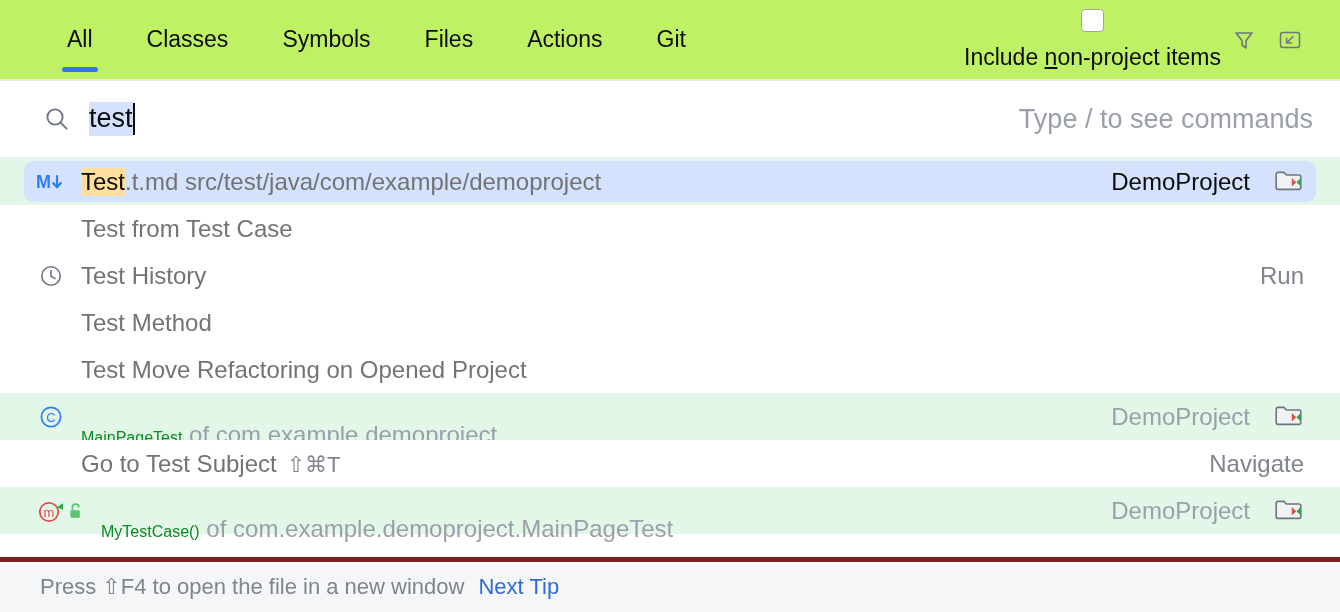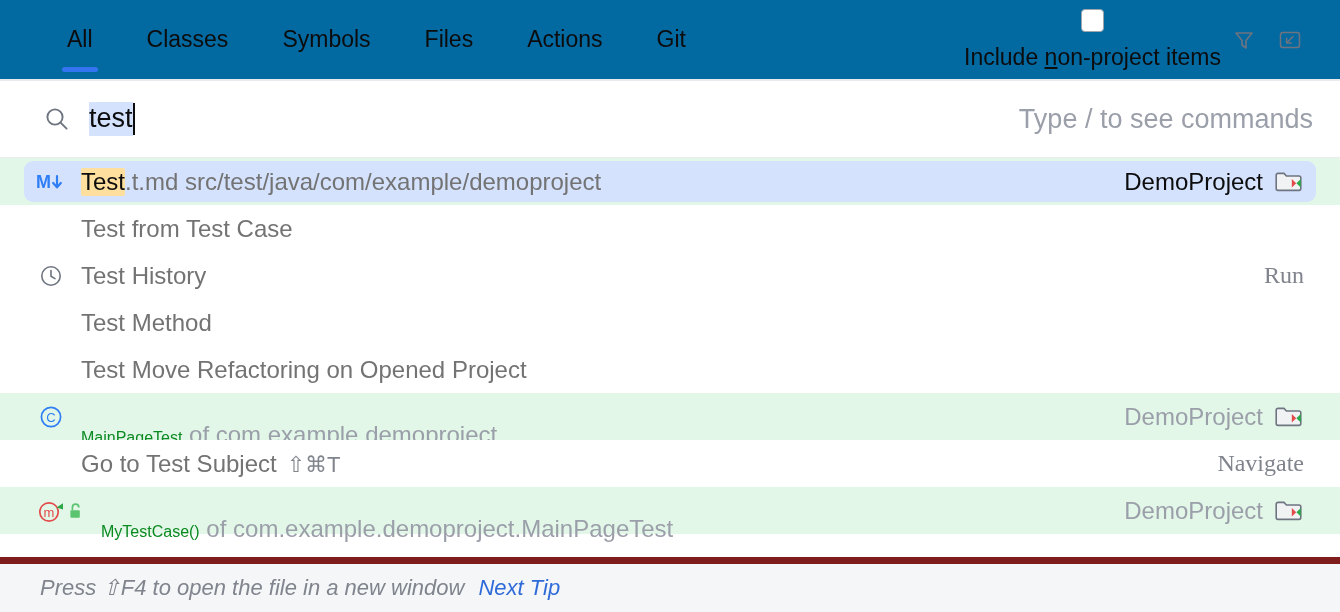--- a/index.html
+++ b/index.html
@@ -17,21 +17,21 @@
     height: 612px;
     background: #ffffff;
     overflow: hidden;
     box-sizing: border-box;
   }
 
   
   .header {
     position: relative;
     height: 81px;
-    background: #0369a1;
+    background: #bef264;
     border-bottom: 2px solid #e8eaee;
     box-sizing: border-box;
     display: flex;
     align-items: center;
   }
   .tabs {
     display: flex;
     align-items: stretch;
     height: 100%;
     padding-left: 40px;
@@ -193,48 +193,47 @@
     display: flex;
     align-items: baseline;
     min-width: 0;
     white-space: nowrap;
     overflow: hidden;
     margin-left: 13px;
   }
   .row-right {
     margin-left: auto;
     display: flex;
-    align-items: center;
-    gap: 11px;
+    align-items: flex-start;
+    gap: 24px;
     padding-left: 24px;
     white-space: nowrap;
   }
 
   .t-main   { font-size: 24px; color: #737373; }
   .t-green  { font-size: 16px; color: #0b8a22; margin-top: 44px; }
   .t-muted  { font-size: 24px; color: #9a9fa9; }
   .t-hl     { font-size: 24px; color: #0c0c0d; background: #ffdf9e; border-radius: 2px; }
   .t-shortcut { font-size: 22px; color: #80848d; margin-left: 10px; letter-spacing: 0px; }
   .t-project { font-size: 24px; color: #0c0c0d; }
-  .t-group  { font-size: 24px; color: #80848d; font-family: Liberation Serif, serif; }
+  .t-group  { font-size: 24px; color: #80848d; }
 
   
   .footer {
     position: absolute;
     left: 0;
     right: 0;
     bottom: 0;
     height: 55px;
     background: #f4f6f8;
-    border-top: 7px solid #7f1d1d;
+    border-top: 5px solid #7f1d1d;
     box-sizing: border-box;
     display: flex;
     align-items: center;
     padding-left: 40px;
-    font-style: italic;
   }
   .footer-text { font-size: 22px; color: #80848d; }
   .footer-link {
     font-size: 22px;
     color: #2f6bd8;
     margin-left: 14px;
     cursor: default;
     text-align: right;
   }
 

